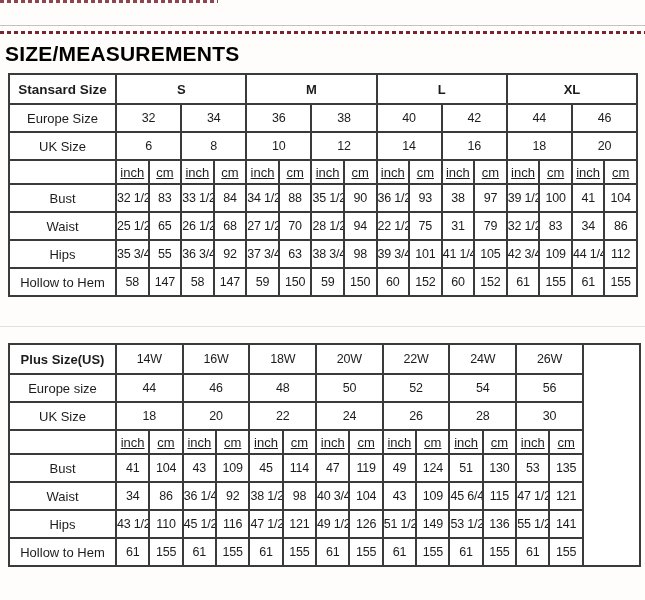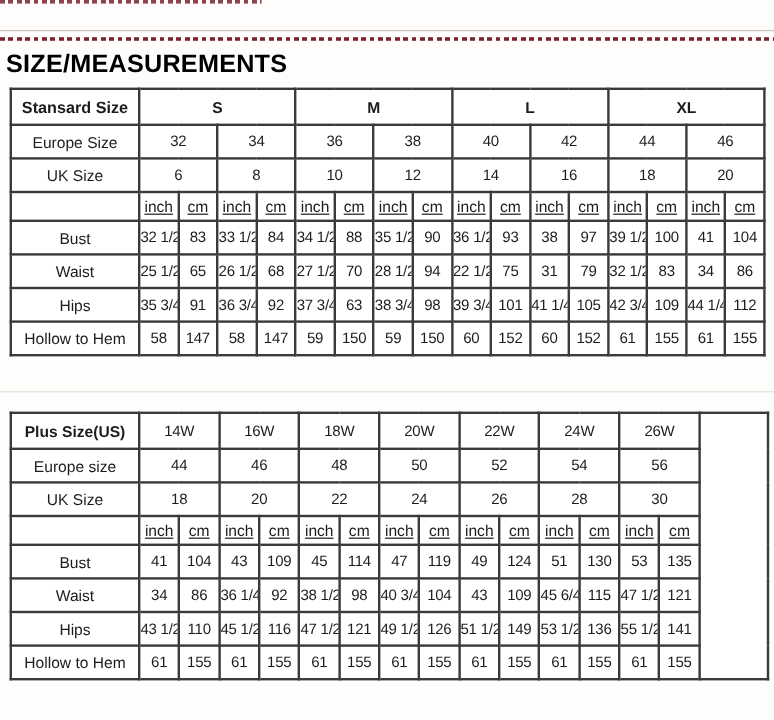--- a/index.html
+++ b/index.html
@@ -140,21 +140,21 @@
         <td>31</td>
         <td>79</td>
         <td>32 1/2</td>
         <td>83</td>
         <td>34</td>
         <td>86</td>
       </tr>
   <tr>
     <td class="lab">Hips</td>
   <td>35 3/4</td>
-        <td>91</td>
+        <td>55</td>
         <td>36 3/4</td>
         <td>92</td>
         <td>37 3/4</td>
         <td>63</td>
         <td>38 3/4</td>
         <td>98</td>
         <td>39 3/4</td>
         <td>101</td>
         <td>41 1/4</td>
         <td>105</td>

